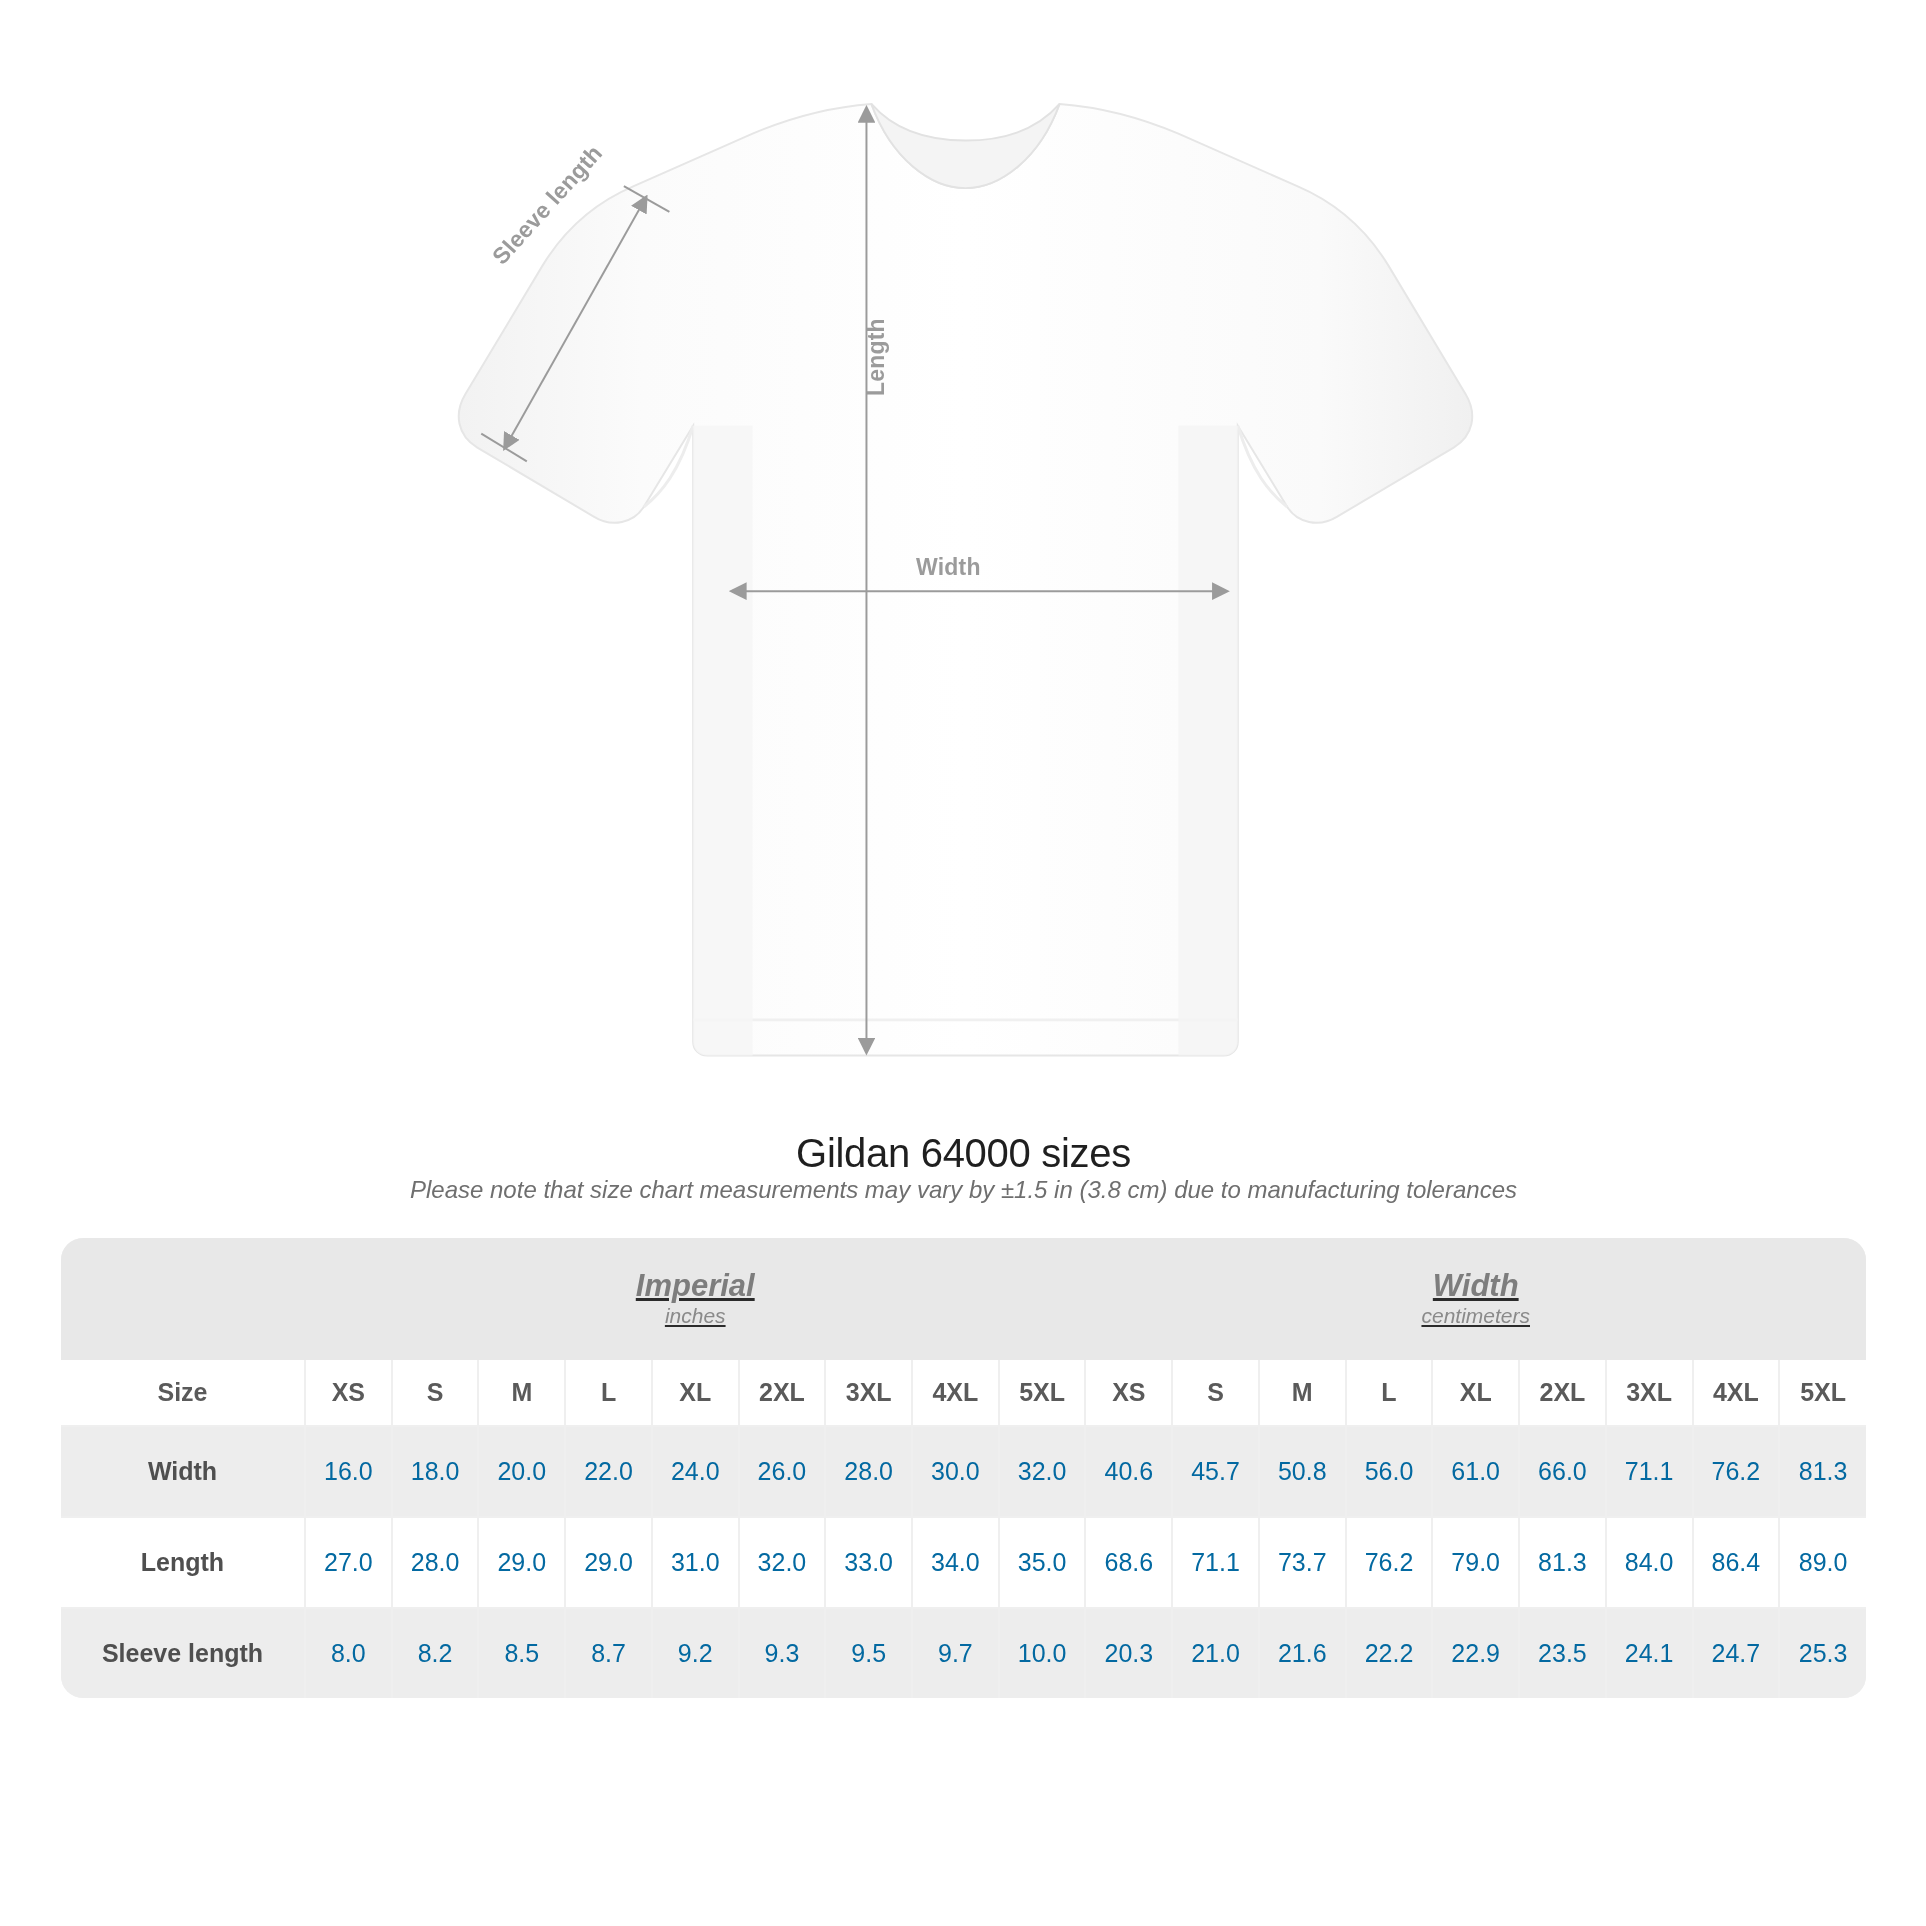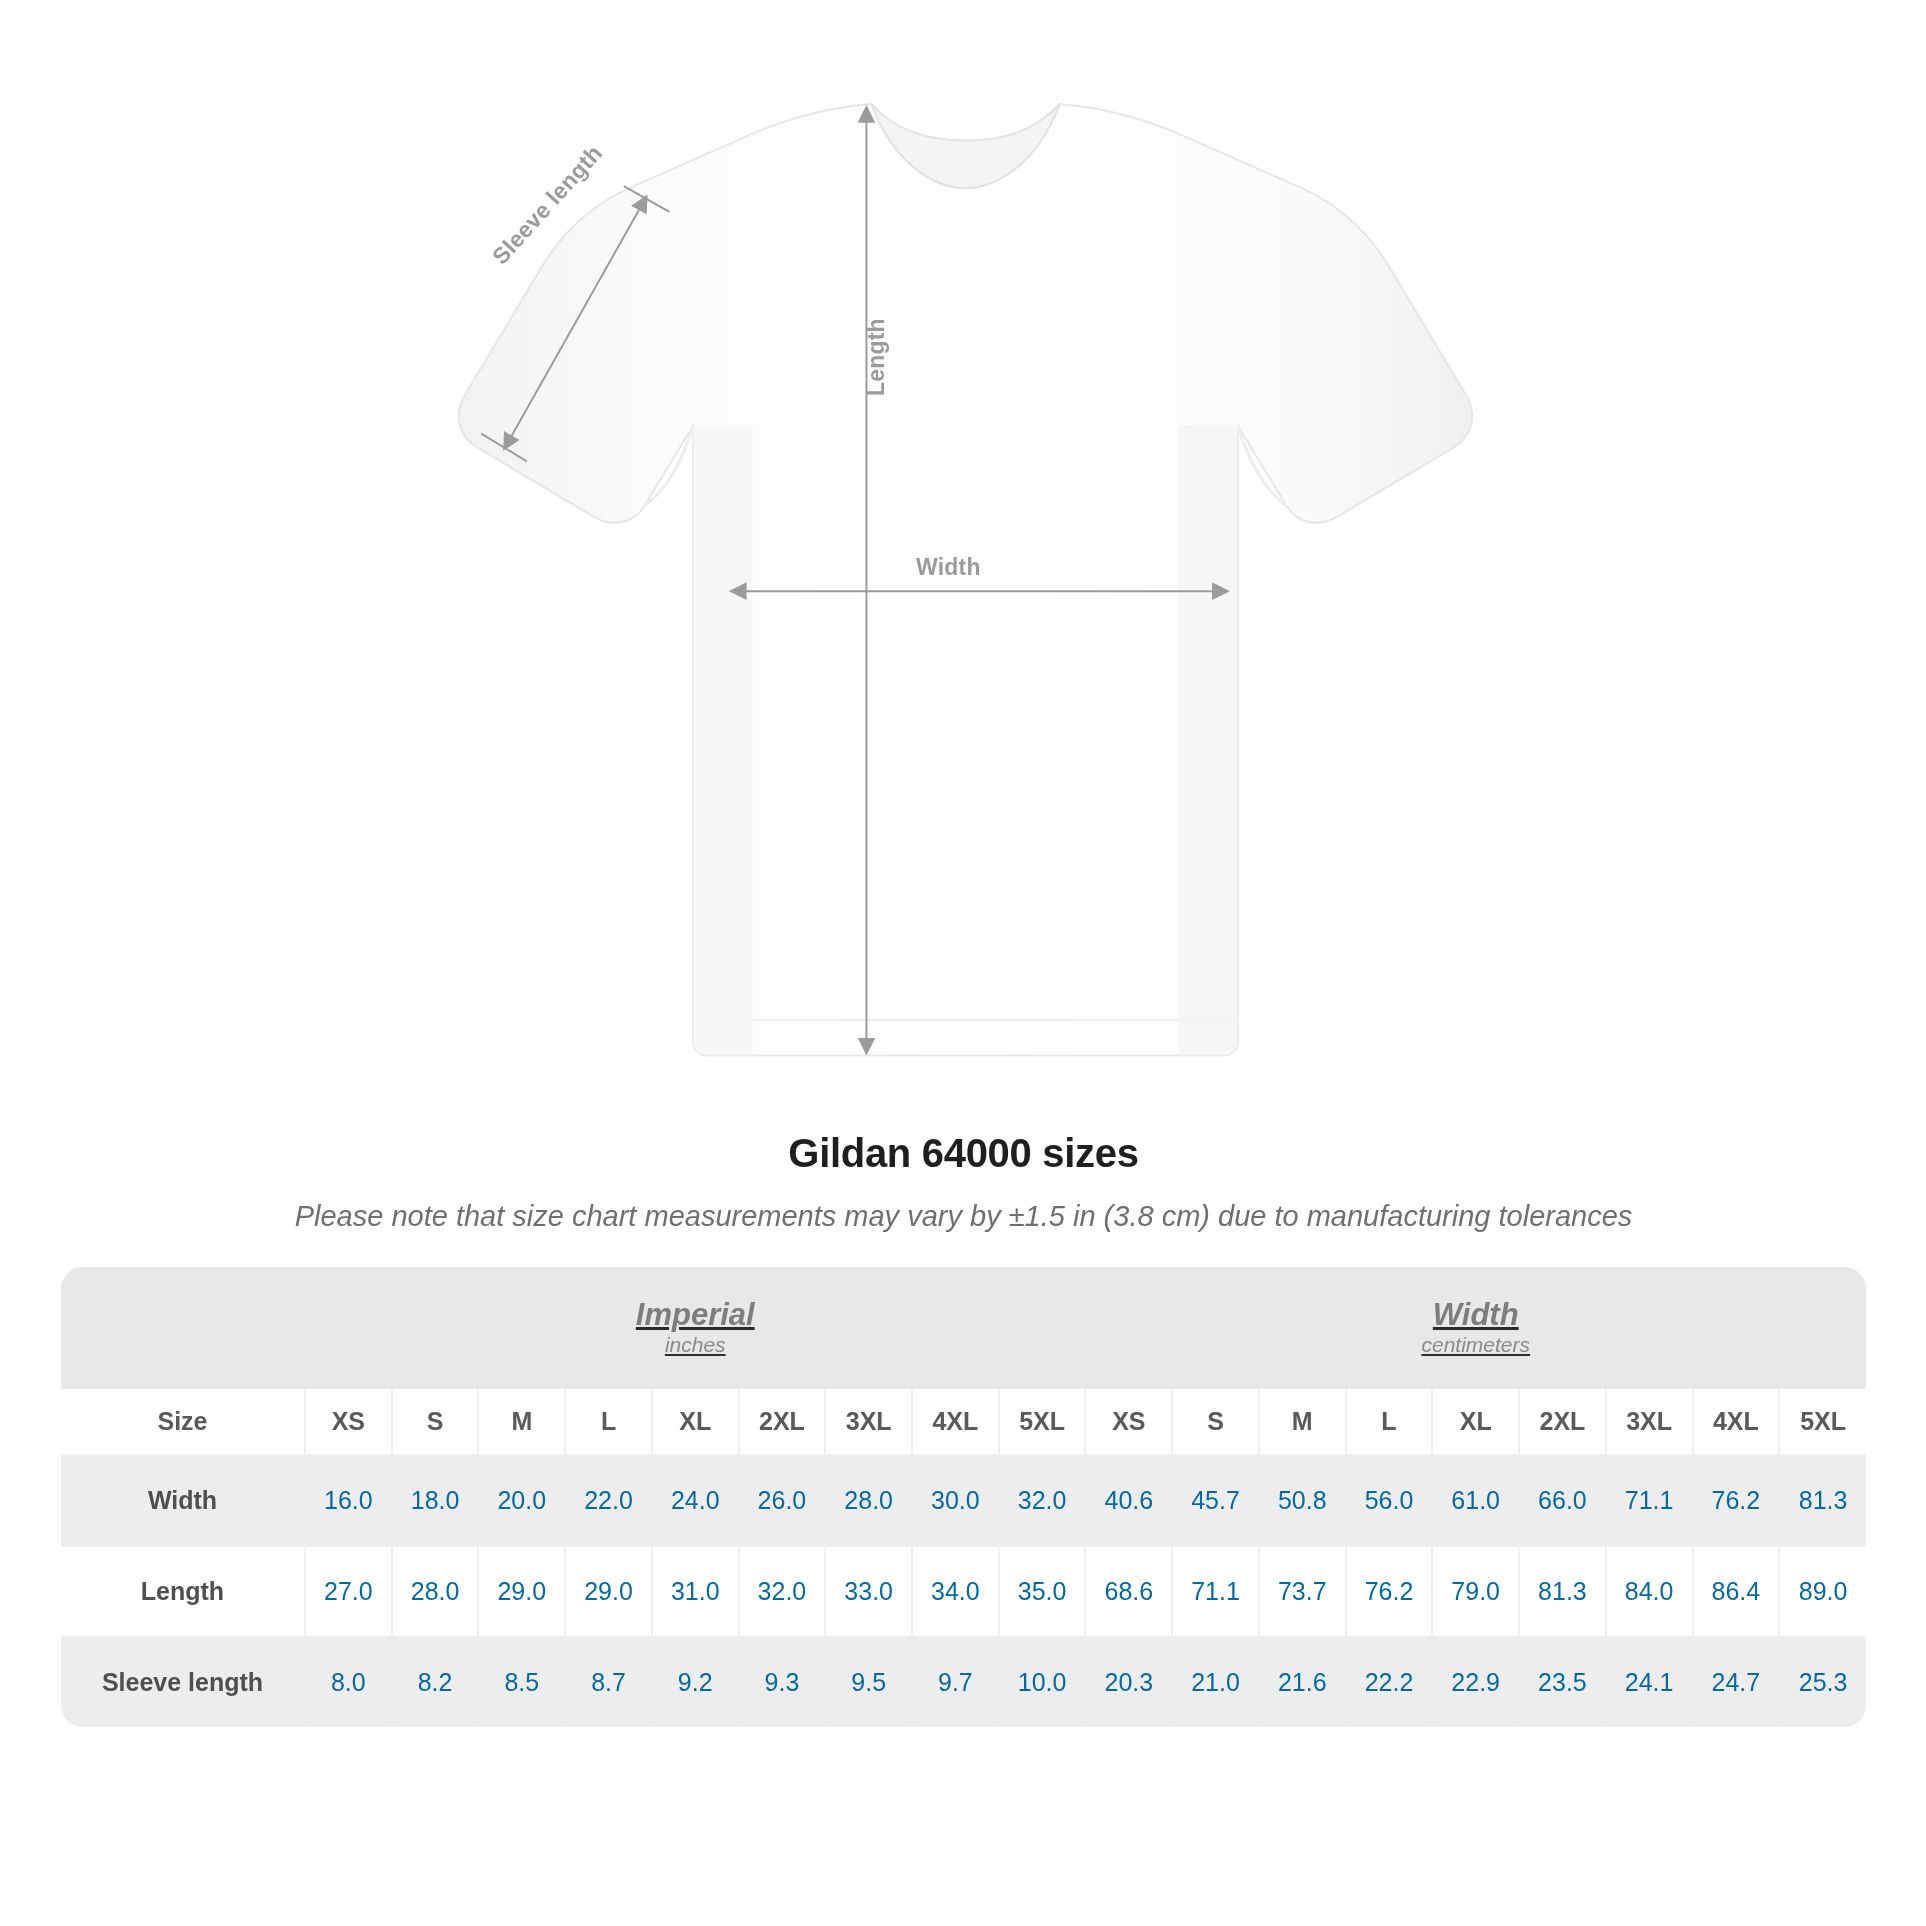--- a/index.html
+++ b/index.html
@@ -56,27 +56,27 @@
     white-space: nowrap;
   }
 
   
   .title-block {
     text-align: center;
     margin-top: 22px;
   }
   .chart-title {
     font-size: 40px;
-    font-weight: bold;
+    font-weight: normal;
     color: #1f1f1f;
     letter-spacing: -0.3px;
   }
   .chart-note {
-    margin-top: 24px;
-    font-size: 29px;
+    margin-top: 0;
+    font-size: 24px;
     font-style: italic;
     color: #6f6f6f;
   }
 
   
   .table-wrap {
     margin: 34px 61px 0 61px;
     border-radius: 22px;
     overflow: hidden;
     background: #efefef;

